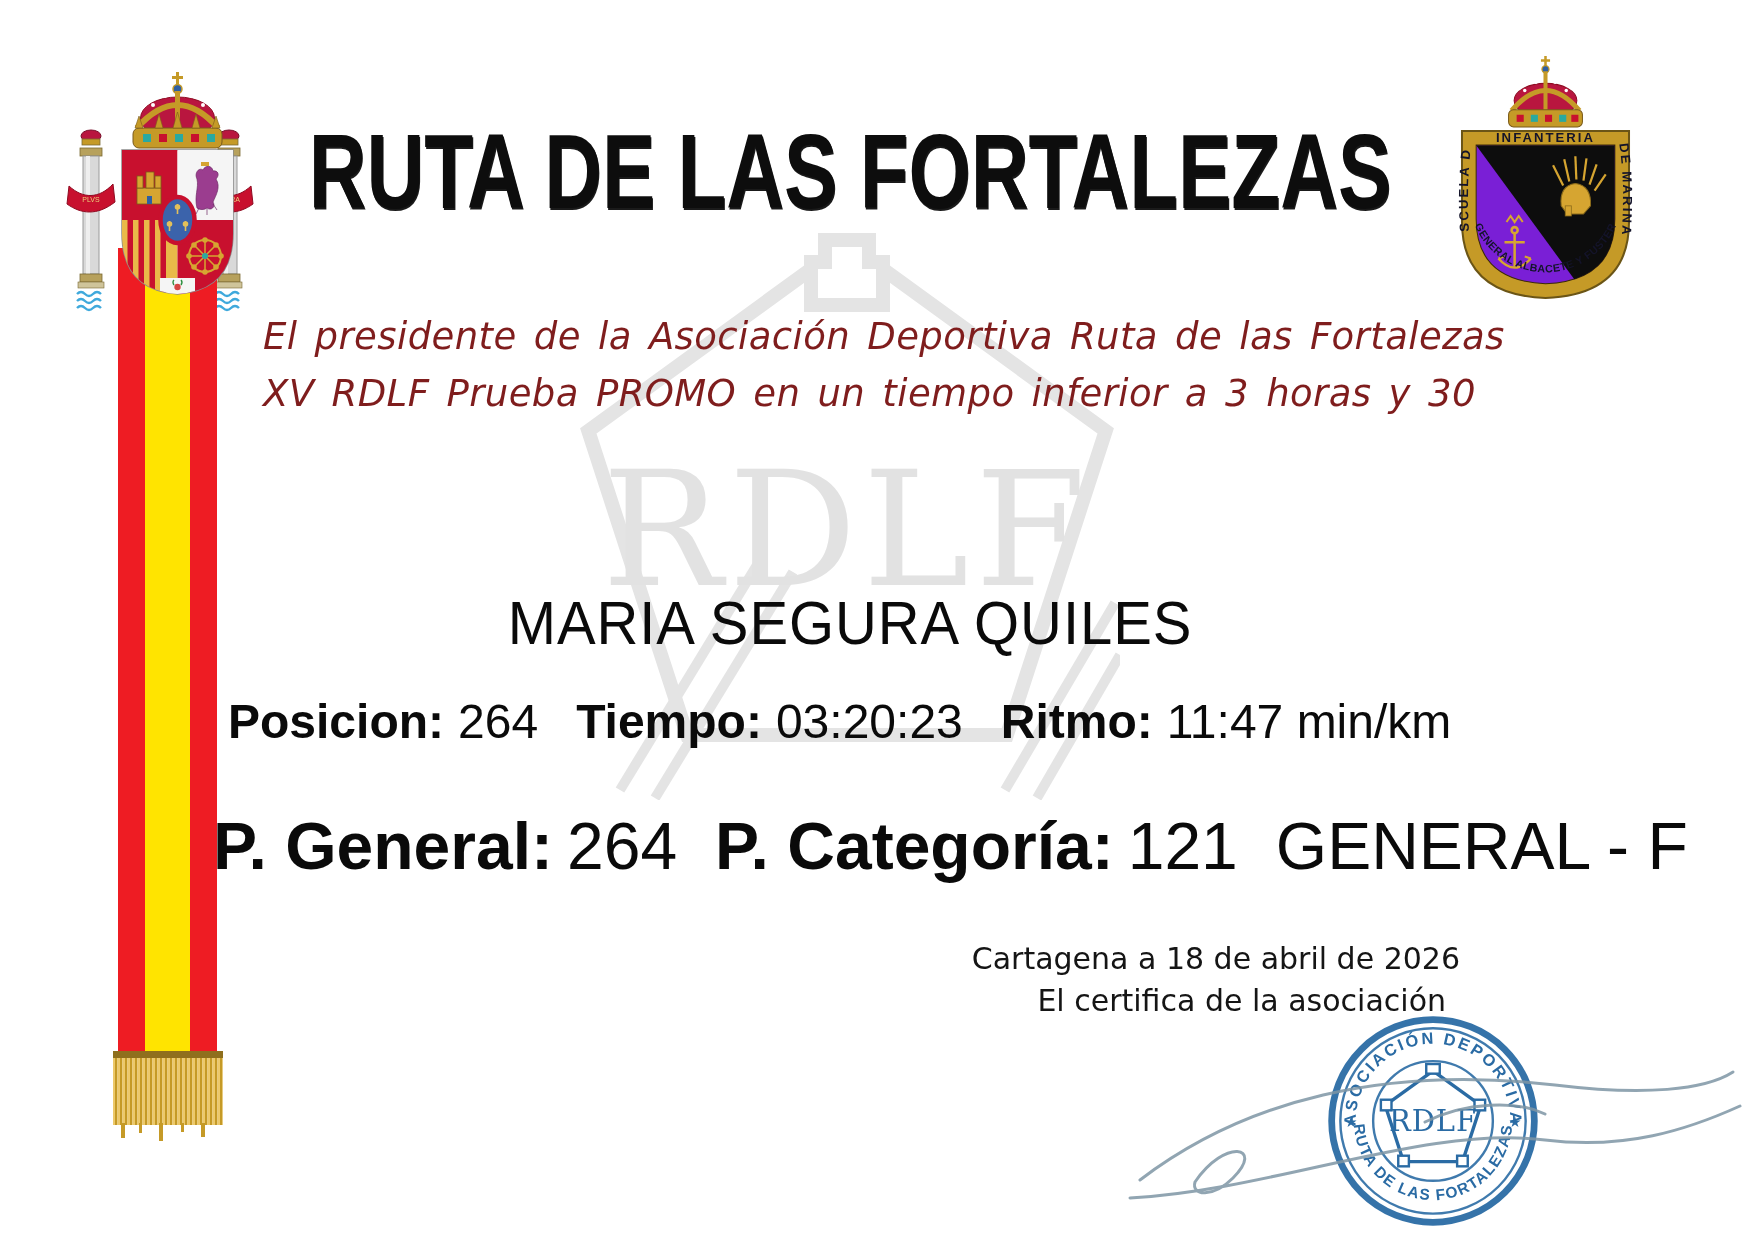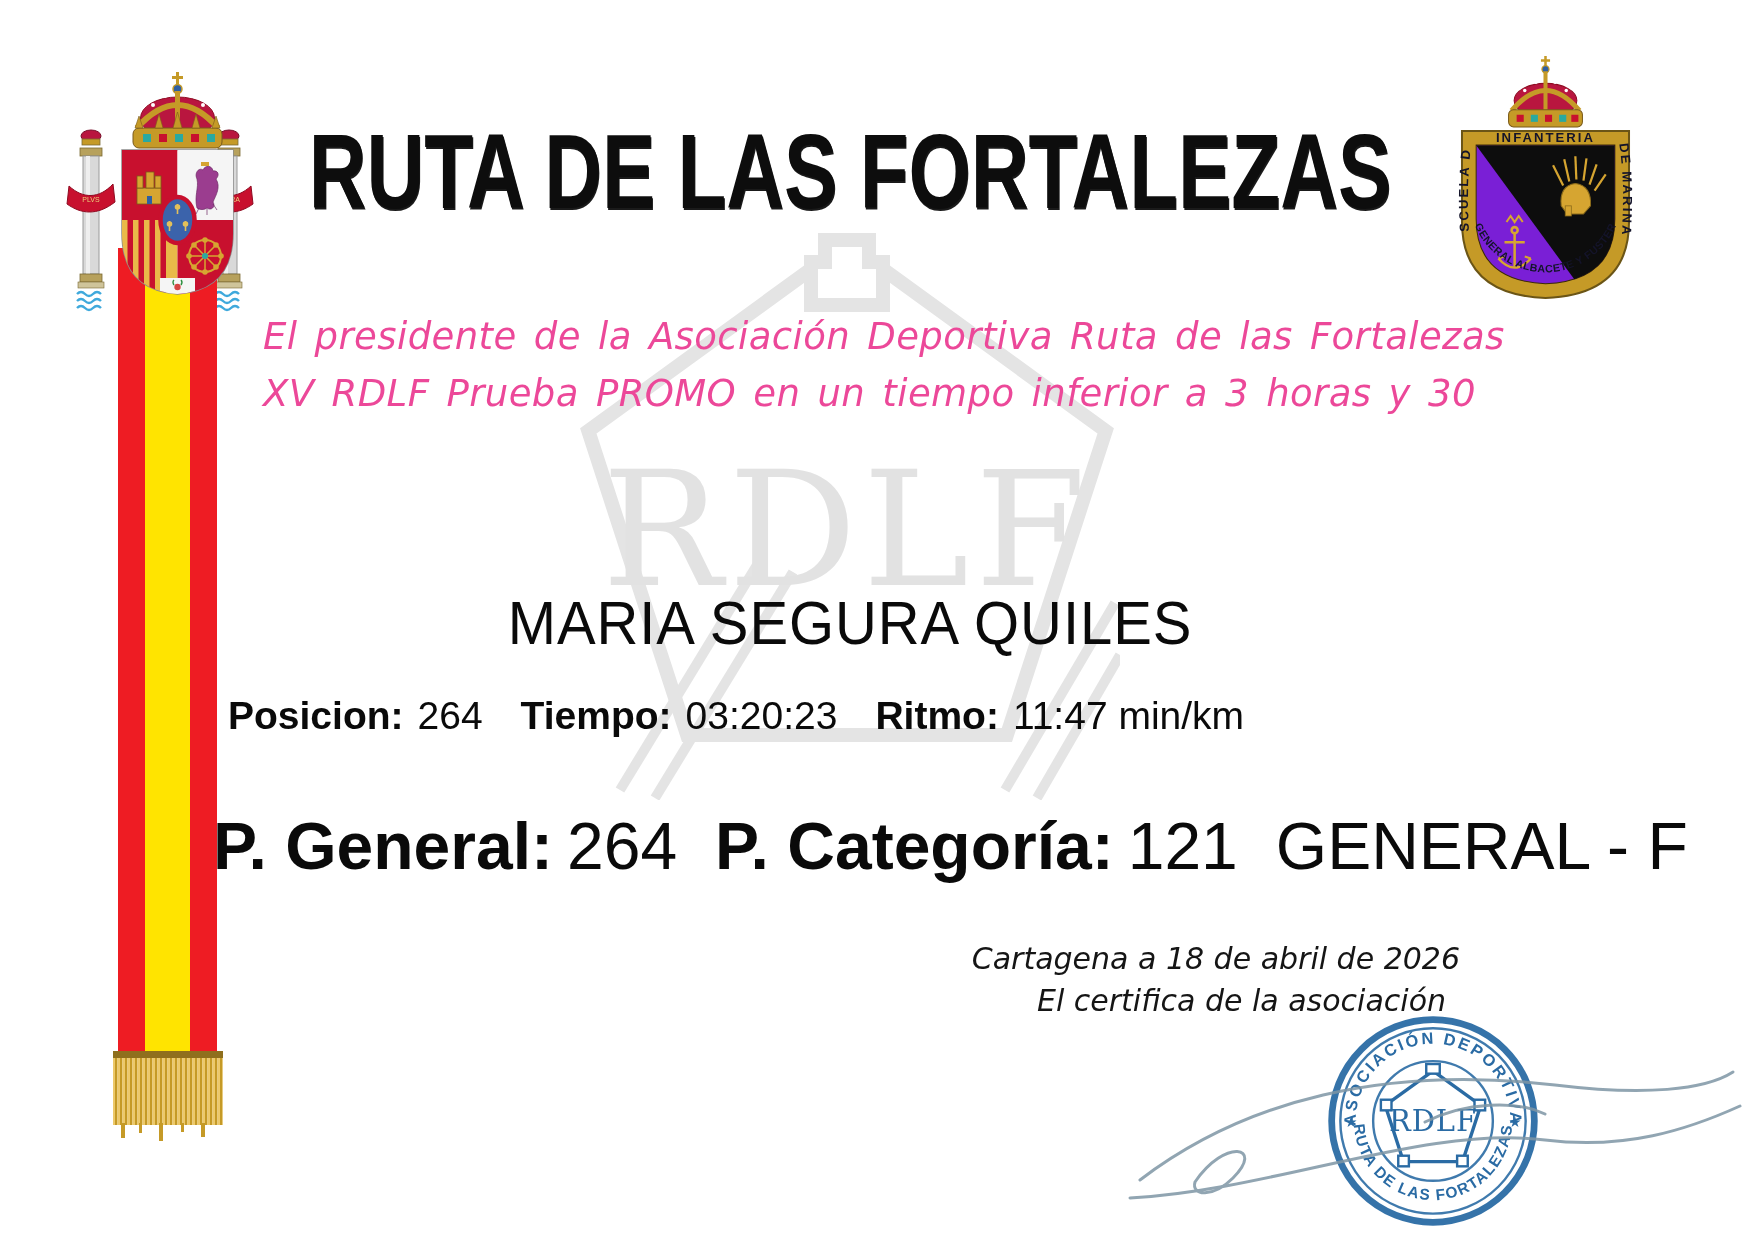--- a/index.html
+++ b/index.html
@@ -30,53 +30,52 @@
   .content{z-index:2;}
   
   .bodytext{
     left:263px;top:308px;width:1270px;
     font-family:"DejaVu Sans",sans-serif;
     font-style:italic;
     font-size:37px;
     line-height:57px;
     letter-spacing:0.4px;
     word-spacing:5px;
-    color:#ec4899;
+    color:#7f1d1d;
     white-space:nowrap;
   }
   .name{
     left:230px;top:588px;width:1240px;
     text-align:center;
     font-size:61px;
     letter-spacing:1px;
     transform:scaleX(0.95);
     transform-origin:center;
     white-space:nowrap;
   }
   .stats1{
     left:228px;top:694px;
-    font-size:39px;
+    font-size:48px;
     white-space:nowrap;
   }
   .stats1 .lbl{font-weight:700;}
   .stats1 .val{font-weight:400;}
   .gap1{display:inline-block;width:38px;}
   .gap2{display:inline-block;width:14px;}
   .stats2{
     left:213px;top:808px;
     font-size:66px;
     white-space:nowrap;
   }
   .stats2 .lbl{font-weight:700;}
   .stats2 .val{font-weight:400;}
   .sigblock{
     left:880px;top:938px;width:580px;
     text-align:right;
     font-family:"DejaVu Sans",sans-serif;
-    font-style:italic;
     font-size:30px;
     line-height:42px;
     color:#151515;
   }
   .sigblock .l2{padding-right:14px;}
   .stamp{left:1322px;top:1004px;z-index:3;}
   .signature{left:1125px;top:1030px;z-index:4;}
   .emblem-left{left:55px;top:58px;z-index:1;}
   .crest-right{left:1448px;top:52px;z-index:1;}
 </style>

